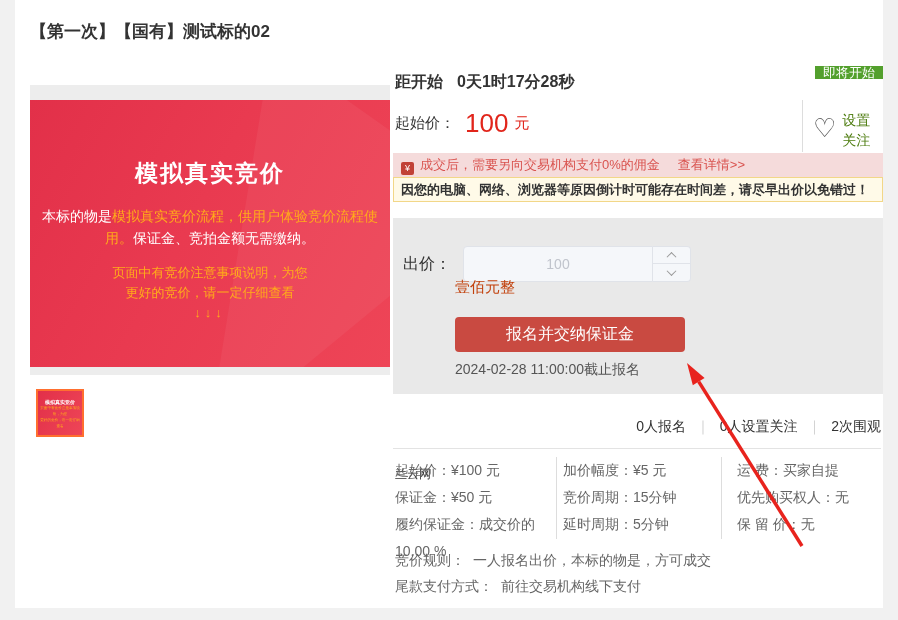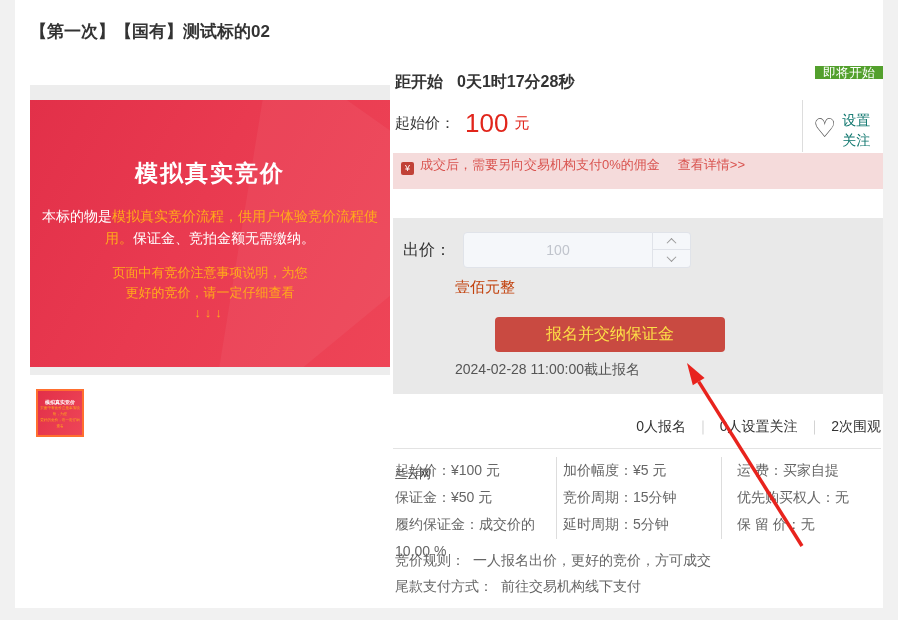--- a/index.html
+++ b/index.html
@@ -51,59 +51,59 @@
     font-size:13px; padding:0 8px; line-height:1;
   }
 
   .price-row { position:absolute; left:2px; top:108px; height:44px; width:488px; }
   .price-label { font-size:15px; color:#333; vertical-align:middle; }
   .price-value { font-size:26px; color:#e1251b; margin:0 6px 0 10px; vertical-align:middle; }
   .price-unit { font-size:15px; color:#e1251b; vertical-align:middle; }
   .v-divider { position:absolute; left:407px; top:-8px; width:1px; height:52px; background:#ddd; }
   .follow-btn { position:absolute; left:418px; top:0px; cursor:pointer; }
   .heart-icon { float:left; font-size:26px; color:#555; line-height:40px; margin-right:6px; }
-  .follow-text { float:left; font-size:14px; color:#0f766e; line-height:20px; padding-top:2px; }
+  .follow-text { float:left; font-size:14px; color:#4d7c0f; line-height:20px; padding-top:2px; }
 
   .commission-bar {
     position:absolute; left:0; top:153px; width:490px; height:36px;
     background:#f5dbdb; color:#d9534f; font-size:13px; line-height:24px;
     white-space:nowrap; padding-left:8px;
   }
   .fee-icon {
     display:inline-block; width:13px; height:13px; background:#c14137; color:#fff;
     font-size:9px; line-height:13px; text-align:center; border-radius:2px;
     vertical-align:-2px; margin-right:6px;
   }
   .commission-link { margin-left:18px; color:#d9534f; text-decoration:none; cursor:pointer; }
 
   .warning-bar {
     position:absolute; left:0; top:177px; width:490px; height:25px;
     background:#fffae8; border:1px solid #f2d788; color:#333; font-weight:bold;
     font-size:13px; line-height:23px; white-space:nowrap; padding-left:7px;
   }
 
   .bid-box { position:absolute; left:0; top:218px; width:490px; height:176px; background:#e9e9e9; }
-  .bid-row { position:absolute; left:10px; top:14px; height:36px; }
+  .bid-row { position:absolute; left:10px; top:28px; height:36px; }
   .bid-label { float:left; font-size:16px; color:#333; line-height:36px; }
   .bid-input {
     float:left; margin-left:12px; width:190px; height:36px; background:#f5f7fa;
     border:1px solid #e0e3e9; border-radius:4px 0 0 4px; text-align:center;
     font-size:14px; color:#c0c4cc; font-family:inherit;
   }
   .stepper { float:left; width:38px; height:36px; border:1px solid #e0e3e9; border-left:none; border-radius:0 4px 4px 0; background:#f5f7fa; }
   .step-btn { width:100%; height:17px; display:flex; align-items:center; justify-content:center; cursor:pointer; }
   .step-up { border-bottom:1px solid #e0e3e9; }
   .chev { width:7px; height:7px; border-left:1px solid #999; border-top:1px solid #999; }
   .chev-up { transform:rotate(45deg) translate(1px,1px); }
   .chev-down { transform:rotate(225deg) translate(1px,1px); }
   .amount-words { position:absolute; left:62px; top:60px; font-size:15px; color:#c2410c; }
   .signup-btn {
     position:absolute; left:62px; top:99px; width:230px; height:35px;
-    background:#c94a41; border:none; border-radius:4px; color:#fde047; font-size:16px;
-    font-family:inherit; cursor:pointer;margin-left:40px;
+    background:#c94a41; border:none; border-radius:4px; color:#ffffff; font-size:16px;
+    font-family:inherit; cursor:pointer;
   }
   .deadline { position:absolute; left:62px; top:143px; font-size:14px; color:#555; }
 
   .stats-row { position:absolute; left:2px; top:418px; width:486px; }
   .platform-name { float:left; font-size:12px; color:#333;margin-top:48px; }
   .stats { float:right; font-size:14px; color:#333; }
   .stats .sep { color:#ccc; margin:0 10px; }
   .stats-hr { position:absolute; left:0; top:448px; width:488px; border-top:1px solid #e3e3e3; }
 
   .details { position:absolute; left:0; top:457px; width:490px; }
@@ -160,20 +160,21 @@
           <div>设置</div>
           <div>关注</div>
         </span>
       </div>
     </div>
 
     <div class="commission-bar">
       <span class="fee-icon">¥</span><span>成交后，需要另向交易机构支付0%的佣金</span><a class="commission-link">查看详情&gt;&gt;</a>
     </div>
 
+    <div class="warning-bar">因您的电脑、网络、浏览器等原因倒计时可能存在时间差，请尽早出价以免错过！</div>
 
     <div class="bid-box">
       <div class="bid-row">
         <span class="bid-label">出价：</span>
         <input class="bid-input" disabled="" value="100" style="">
         <div class="stepper">
           <div class="step-btn step-up">
               <span class="chev chev-up"></span>
             </div>
           <div class="step-btn">
@@ -206,21 +207,21 @@
         <div>延时周期：5分钟</div>
       </div>
       <div class="dcol dcol-3">
         <div>运 费：买家自提</div>
         <div>优先购买权人：无</div>
         <div>保 留 价：无</div>
       </div>
     </div>
 
     <div class="rule-row rule-1">
-      <span class="rule-label">竞价规则：</span><span>一人报名出价，更好的竞价，方可成交</span>
+      <span class="rule-label">竞价规则：</span><span>一人报名出价，本标的物是，方可成交</span>
     </div>
     <div class="rule-row rule-2">
       <span class="rule-label">尾款支付方式：</span><span>前往交易机构线下支付</span>
     </div>
 
   </div>
 </div>
 
 <svg class="arrow-svg" viewBox="0 0 898 620">
   <line x1="698.7" y1="381.6" x2="802" y2="546" stroke="#e8231d" stroke-width="3.5"></line>

